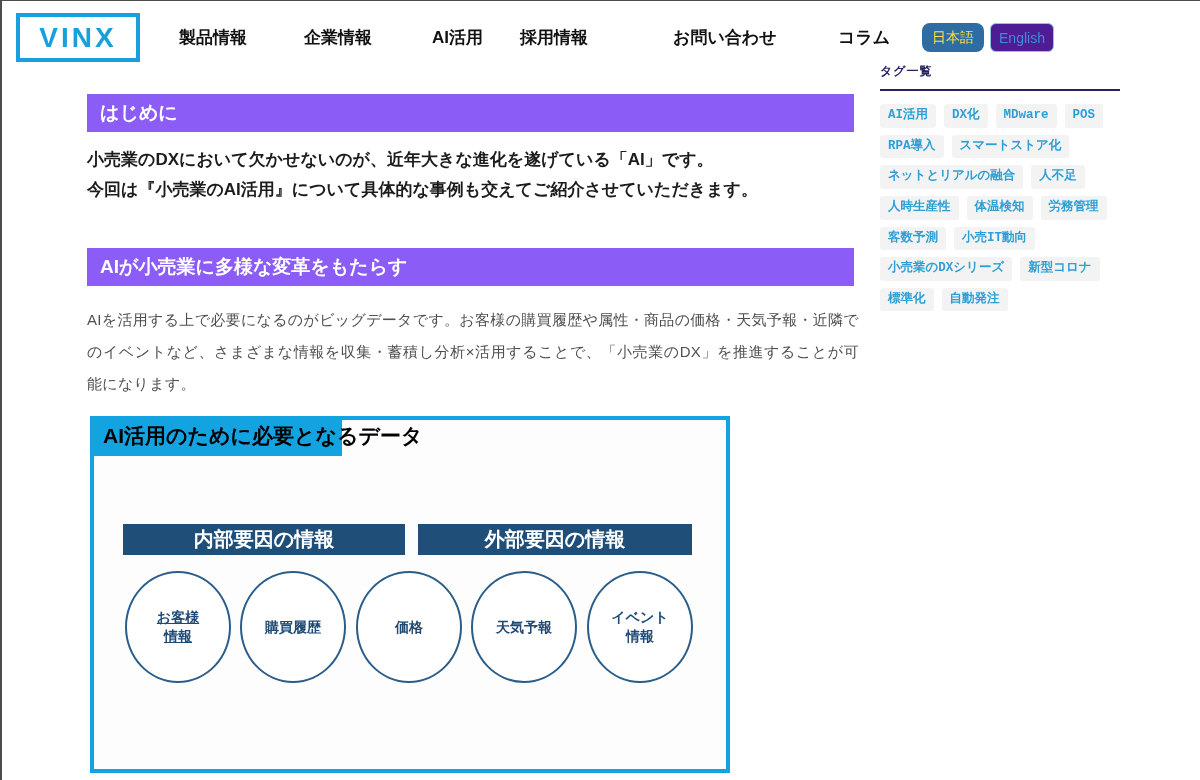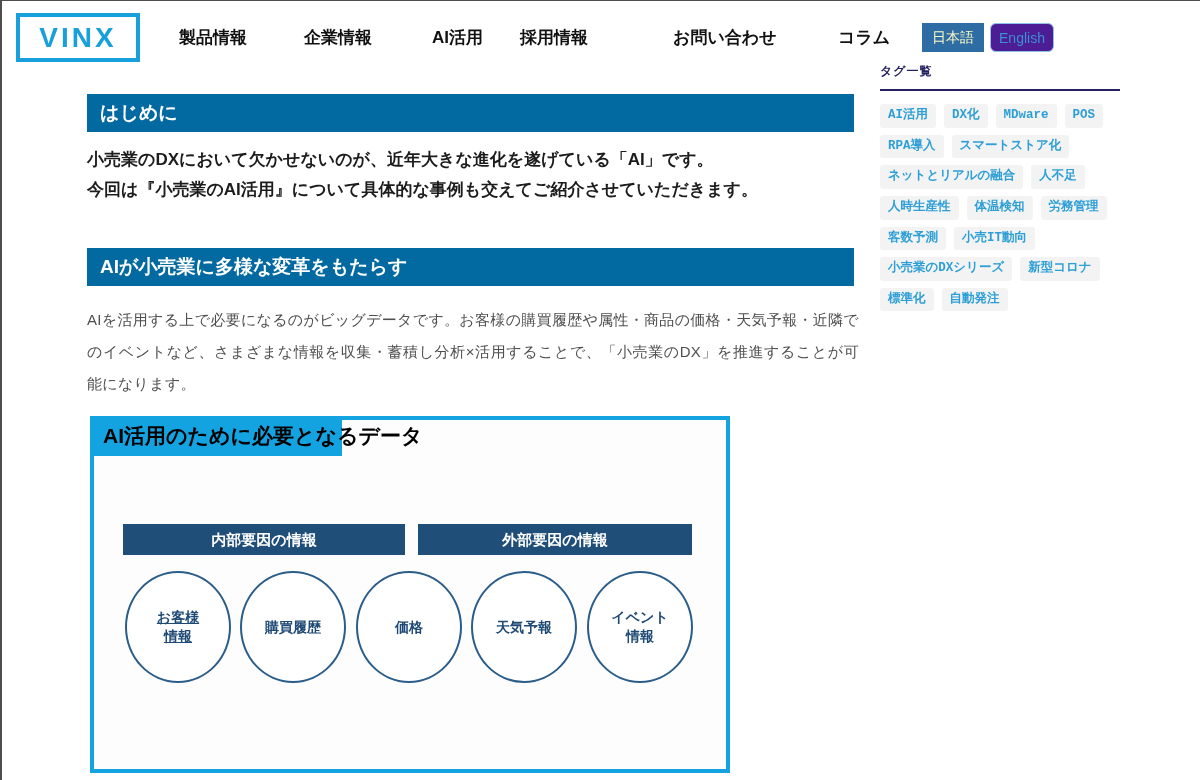--- a/index.html
+++ b/index.html
@@ -27,32 +27,32 @@
     font-size: 17px; font-weight: bold; color: #111111; cursor: pointer;
     white-space: nowrap;
   }
   .lang-btn {
     position: absolute; top: 22px; height: 29px;
     display: flex; align-items: center; justify-content: center;
     font-size: 14px; cursor: pointer; white-space: nowrap;
   }
   .lang-ja {
     left: 920px; width: 62px;
-    background: #2e6da4; color: #fef9c3; border-radius: 0;
+    background: #2e6da4; color: #fde047; border-radius: 8px;
   }
   .lang-en {
     left: 988px; width: 64px;
     background: #4c1d95; color: #3d8fd4;
     border: 1px solid #8fc1e9; border-radius: 6px;
   }
 
   
   .section-banner {
     position: absolute; left: 85px; width: 767px; height: 38px;
-    background: #0369a1; color: #ffffff;
+    background: #8b5cf6; color: #ffffff;
     font-size: 19px; font-weight: bold;
     line-height: 38px; padding-left: 13px;
     white-space: nowrap;
   }
   .banner-1 { top: 93px; }
   .banner-2 { top: 247px; }
   .intro-text {
     position: absolute; left: 85px; top: 144px; width: 775px;
     font-size: 17px; font-weight: bold; color: #1c1c1c;
     line-height: 30px; white-space: nowrap;
@@ -70,21 +70,21 @@
   }
   .diagram-tab {
     position: absolute; left: -4px; top: -4px; width: 252px; height: 40px;
     background: #14a3e1; color: #000000;
     font-size: 21px; font-weight: bold; line-height: 40px; padding-left: 13px;
     white-space: nowrap;
   }
   .diagram-bar {
     position: absolute; top: 104px; height: 31px;
     background: #1f4e79; color: #ffffff;
-    font-size: 15px; font-weight: bold; line-height: 31px; text-align: center;
+    font-size: 20px; font-weight: bold; line-height: 31px; text-align: center;
     white-space: nowrap;
   }
   .bar-left  { left: 29px;  width: 282px; }
   .bar-right { left: 324px; width: 274px; }
   .circle {
     position: absolute; top: 151px; width: 106px; height: 112px;
     border: 2px solid #2a5d8a; border-radius: 50%; background: #ffffff;
     display: flex; flex-direction: column; align-items: center; justify-content: center;
     color: #1f4a75; font-size: 14px; font-weight: bold;
     text-align: center; line-height: 19px;

